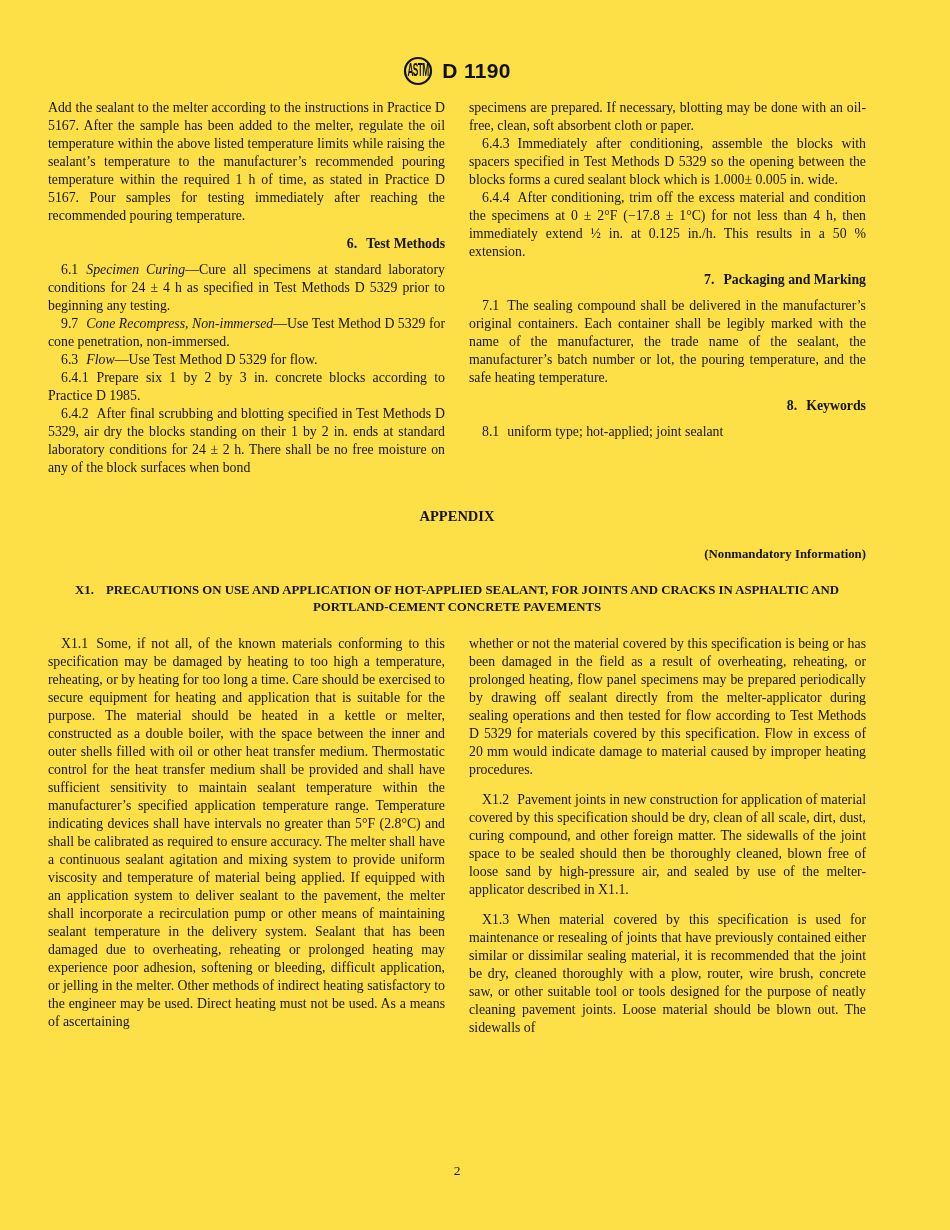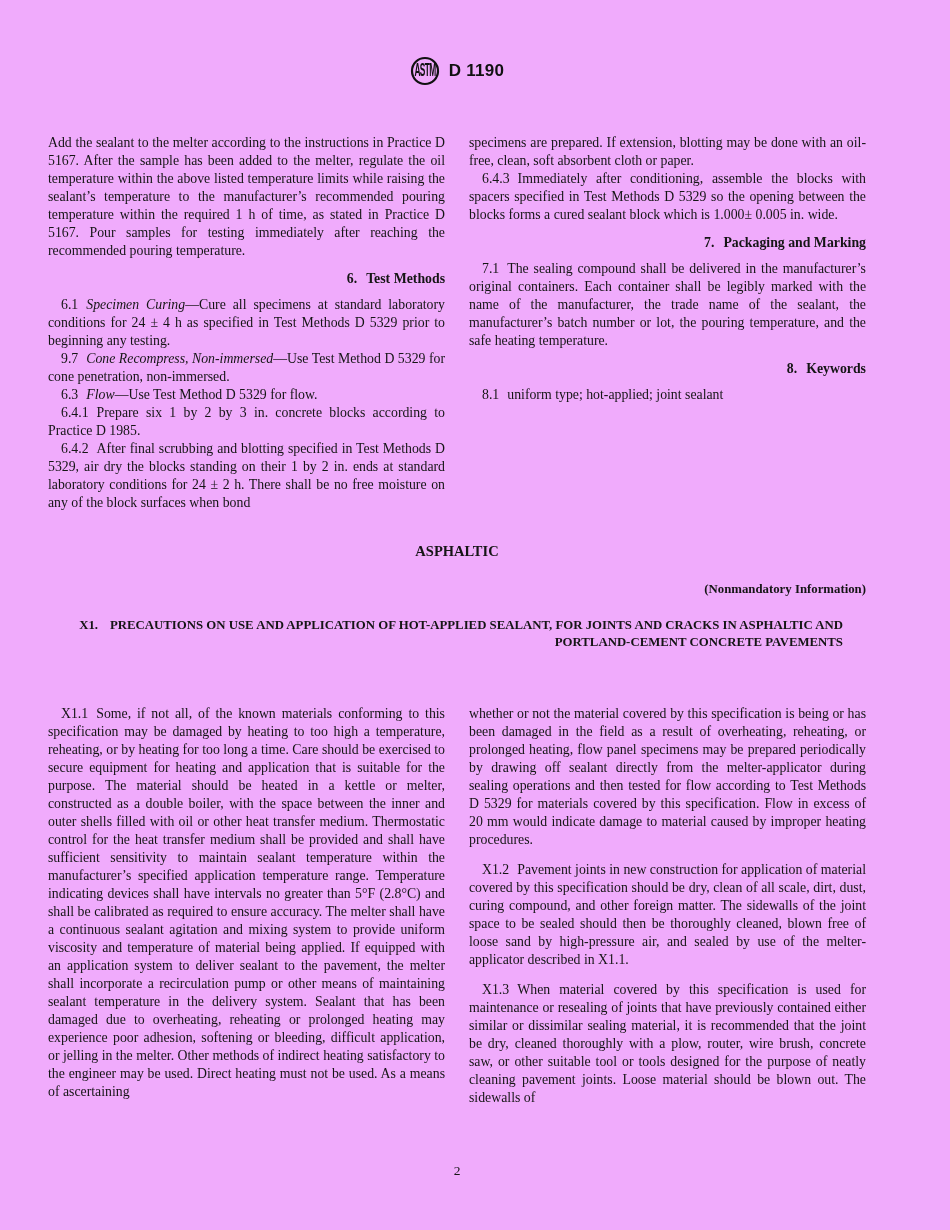--- a/index.html
+++ b/index.html
@@ -3,47 +3,47 @@
 <meta charset="utf-8">
 <style>
   * { box-sizing: border-box; }
   html, body { margin: 0; padding: 0; }
   body {
     width: 950px; height: 1230px;
     background: #ffffff;
     font-family: "Liberation Serif", serif;
     color: #151515;
   }
-  .page { position: relative; width: 950px; height: 1230px; background: #f0abfc; overflow: hidden; }
+  .page { position: relative; width: 950px; height: 1230px; background: #fde047; overflow: hidden; }
   .content { position: absolute; left: 48px; top: 0; width: 818px; }
 
   .doc-header { display: flex; align-items: center; justify-content: center; gap: 9px; padding-top: 56px; }
   .logo svg { display: block; }
   .doc-number {
     font-family: "Liberation Sans", sans-serif;
-    font-weight: bold; font-size: 17px; letter-spacing: 0.3px; color: #111;
+    font-weight: bold; font-size: 21px; letter-spacing: 0.3px; color: #111;
   }
 
   .columns { display: flex; gap: 24px; }
   .main-columns { margin-top: 13px; }
-  .col { width: 397px; font-size: 13.8px; line-height: 18px; text-align: justify; margin-top: 35px; }
+  .col { width: 397px; font-size: 13.8px; line-height: 18px; text-align: justify; }
 
   .para { margin: 0; text-indent: 13px; }
   .para.noindent { text-indent: 0; }
   .cnum { margin-right: 8px; }
   .sec-heading {
     font-size: 13.8px; font-weight: bold; margin: 10px 0 8px 0;
     text-indent: 0; text-align: right; line-height: 18px;
   }
   .sec-heading .hnum { margin-right: 9px; }
 
   .appendix-title { text-align: center; font-weight: bold; font-size: 14.5px; margin-top: 30px; line-height: 18px; }
   .appendix-sub { text-align: right; font-weight: bold; font-size: 12.8px; margin-top: 21px; line-height: 16px; }
   .x1-heading {
-    text-align: right; font-weight: bold; font-size: 12.8px;
+    text-align: center; font-weight: bold; font-size: 12.8px;
     margin: 20px auto 0 auto; max-width: 772px; line-height: 16.5px;
   }
   .x1-heading .hnum { margin-right: 12px; }
   .appendix-columns { margin-top: 20px; }
   .apara { margin-top: 12px; }
 
   .page-number { position: absolute; top: 1163px; left: 48px; width: 818px; text-align: center; font-size: 13.5px; }
   i { font-style: italic; }
 </style>
 </head>
@@ -69,32 +69,33 @@
         <h2 class="sec-heading"><span class="hnum">6.</span><span>Test Methods</span></h2>
 
         <p class="para"><span class="cnum">6.1</span><i>Specimen Curing</i><span>—Cure all specimens at standard laboratory conditions for 24 ± 4 h as specified in Test Methods D 5329 prior to beginning any testing.</span></p>
         <p class="para"><span class="cnum">9.7</span><i>Cone Recompress, Non-immersed</i><span>—Use Test Method D 5329 for cone penetration, non-immersed.</span></p>
         <p class="para"><span class="cnum">6.3</span><i>Flow</i><span>—Use Test Method D 5329 for flow.</span></p>
         <p class="para"><span class="cnum">6.4.1</span><span>Prepare six 1 by 2 by 3 in. concrete blocks according to Practice D 1985.</span></p>
         <p class="para"><span class="cnum">6.4.2</span><span>After final scrubbing and blotting specified in Test Methods D 5329, air dry the blocks standing on their 1 by 2 in. ends at standard laboratory conditions for 24 ± 2 h. There shall be no free moisture on any of the block surfaces when bond</span></p>
       </div>
 
       <div class="col">
-        <p class="para noindent">specimens are prepared. If extension, blotting may be done with an oil-free, clean, soft absorbent cloth or paper.</p>
+        <p class="para noindent">specimens are prepared. If necessary, blotting may be done with an oil-free, clean, soft absorbent cloth or paper.</p>
         <p class="para"><span class="cnum">6.4.3</span><span>Immediately after conditioning, assemble the blocks with spacers specified in Test Methods D 5329 so the opening between the blocks forms a cured sealant block which is 1.000± 0.005 in. wide.</span></p>
+        <p class="para"><span class="cnum">6.4.4</span><span>After conditioning, trim off the excess material and condition the specimens at 0 ± 2°F (−17.8 ± 1°C) for not less than 4 h, then immediately extend ½ in. at 0.125 in./h. This results in a 50 % extension.</span></p>
 
         <h2 class="sec-heading"><span class="hnum">7.</span><span>Packaging and Marking</span></h2>
         <p class="para"><span class="cnum">7.1</span><span>The sealing compound shall be delivered in the manufacturer’s original containers. Each container shall be legibly marked with the name of the manufacturer, the trade name of the sealant, the manufacturer’s batch number or lot, the pouring temperature, and the safe heating temperature.</span></p>
 
         <h2 class="sec-heading"><span class="hnum">8.</span><span>Keywords</span></h2>
         <p class="para"><span class="cnum">8.1</span><span>uniform type; hot-applied; joint sealant</span></p>
       </div>
     </div>
 
-    <div class="appendix-title">ASPHALTIC</div>
+    <div class="appendix-title">APPENDIX</div>
     <div class="appendix-sub">(Nonmandatory Information)</div>
     <div class="x1-heading"><span class="hnum">X1.</span><span>PRECAUTIONS ON USE AND APPLICATION OF HOT-APPLIED SEALANT, FOR JOINTS AND CRACKS IN ASPHALTIC AND PORTLAND-CEMENT CONCRETE PAVEMENTS</span></div>
 
     <div class="columns appendix-columns">
       <div class="col">
         <p class="para"><span class="cnum">X1.1</span><span>Some, if not all, of the known materials conforming to this specification may be damaged by heating to too high a temperature, reheating, or by heating for too long a time. Care should be exercised to secure equipment for heating and application that is suitable for the purpose. The material should be heated in a kettle or melter, constructed as a double boiler, with the space between the inner and outer shells filled with oil or other heat transfer medium. Thermostatic control for the heat transfer medium shall be provided and shall have sufficient sensitivity to maintain sealant temperature within the manufacturer’s specified application temperature range. Temperature indicating devices shall have intervals no greater than 5°F (2.8°C) and shall be calibrated as required to ensure accuracy. The melter shall have a continuous sealant agitation and mixing system to provide uniform viscosity and temperature of material being applied. If equipped with an application system to deliver sealant to the pavement, the melter shall incorporate a recirculation pump or other means of maintaining sealant temperature in the delivery system. Sealant that has been damaged due to overheating, reheating or prolonged heating may experience poor adhesion, softening or bleeding, difficult application, or jelling in the melter. Other methods of indirect heating satisfactory to the engineer may be used. Direct heating must not be used. As a means of ascertaining</span></p>
       </div>
       <div class="col">
         <p class="para noindent">whether or not the material covered by this specification is being or has been damaged in the field as a result of overheating, reheating, or prolonged heating, flow panel specimens may be prepared periodically by drawing off sealant directly from the melter-applicator during sealing operations and then tested for flow according to Test Methods D 5329 for materials covered by this specification. Flow in excess of 20 mm would indicate damage to material caused by improper heating procedures.</p>
         <p class="para apara"><span class="cnum">X1.2</span><span>Pavement joints in new construction for application of material covered by this specification should be dry, clean of all scale, dirt, dust, curing compound, and other foreign matter. The sidewalls of the joint space to be sealed should then be thoroughly cleaned, blown free of loose sand by high-pressure air, and sealed by use of the melter-applicator described in X1.1.</span></p>

